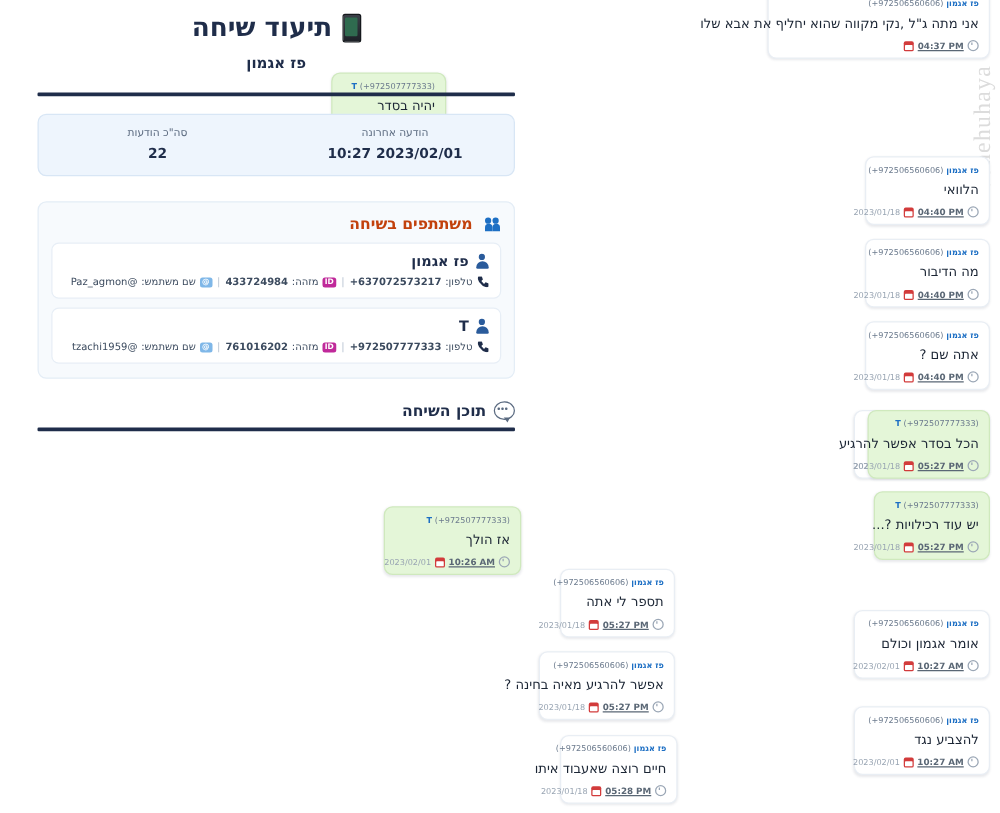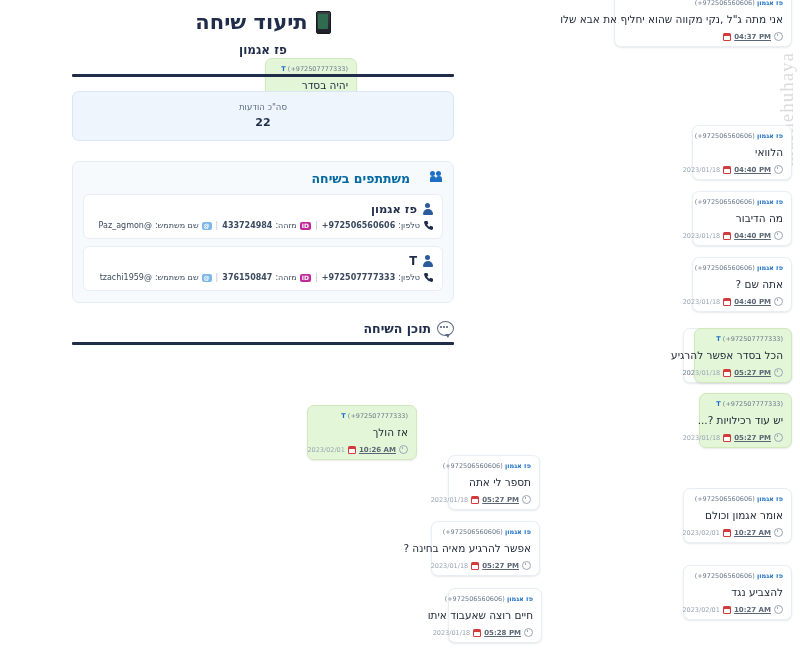--- a/index.html
+++ b/index.html
@@ -33,21 +33,20 @@
   }
 
   
   .report {
     position: absolute;
     top: 0;
     left: 0;
     width: 442px;
     z-index: 2;
     direction: rtl;
-    padding-left: 42px;
   }
 
   .doc-header {
     text-align: center;
     padding: 6px 0 0 0;
   }
   .doc-title {
     font-size: 21px;
     font-weight: bold;
     color: #1f2d4a;
@@ -117,26 +116,26 @@
   
   .section {
     margin: 20px 30px 0 30px;
     background: #f7fafd;
     border: 1px solid #e4edf6;
     border-radius: 7px;
     padding: 9px 10px 11px 10px;
   }
   .section-head {
     display: flex;
-    align-items: flex-start;
+    align-items: flex-end;
     justify-content: flex-start;
-    gap: 16px;
+    gap: 6px;
     font-size: 12.5px;
     font-weight: bold;
-    color: #0369a1;
+    color: #c2410c;
     padding: 0 2px 8px 2px;
   }
   .people-icon {
     position: relative;
     width: 15px;
     height: 12px;
     flex: 0 0 auto;
   }
   .people-icon i {
     position: absolute;
@@ -561,20 +560,24 @@
     <div class="doc-title">
       <span class="phone-emoji"></span>
       <span>תיעוד שיחה</span>
     </div>
     <div class="doc-subtitle">פז אגמון</div>
   </div>
 
   <div class="rule"></div>
 
   <div class="stats">
+    <div class="stat">
+      <div class="stat-label">הודעה אחרונה</div>
+      <div class="stat-value">10:27 2023/02/01</div>
+    </div>
     <div class="stat">
       <div class="stat-label">סה"כ הודעות</div>
       <div class="stat-value">22</div>
     </div>
   </div>
 
   <div class="section">
     <div class="section-head">
       <span class="people-icon">
           <i></i>
@@ -590,21 +593,21 @@
         <span class="avatar-icon">
             <i></i>
             <i></i>
           </span>
         <span>פז אגמון</span>
       </div>
       <div class="person-meta">
         <span class="phone-icon"></span>
         <span class="meta-piece">
           <span>טלפון:</span>
-          <span class="meta-strong ltr">+972506560606</span>
+          <span class="meta-strong ltr">+637072573217</span>
         </span>
         <span class="meta-sep">|</span>
         <span class="meta-piece">
           <span class="badge-id">ID</span>
           <span>מזהה:</span>
           <span class="meta-strong ltr">433724984</span>
         </span>
         <span class="meta-sep">|</span>
         <span class="meta-piece">
           <span class="badge-at">@</span>
@@ -625,21 +628,21 @@
       <div class="person-meta">
         <span class="phone-icon"></span>
         <span class="meta-piece">
           <span>טלפון:</span>
           <span class="meta-strong ltr">+972507777333</span>
         </span>
         <span class="meta-sep">|</span>
         <span class="meta-piece">
           <span class="badge-id">ID</span>
           <span>מזהה:</span>
-          <span class="meta-strong ltr">376150847</span>
+          <span class="meta-strong ltr">761016202</span>
         </span>
         <span class="meta-sep">|</span>
         <span class="meta-piece">
           <span class="badge-at">@</span>
           <span>שם משתמש:</span>
           <span class="ltr">tzachi1959@</span>
         </span>
       </div>
     </div>
   </div>

